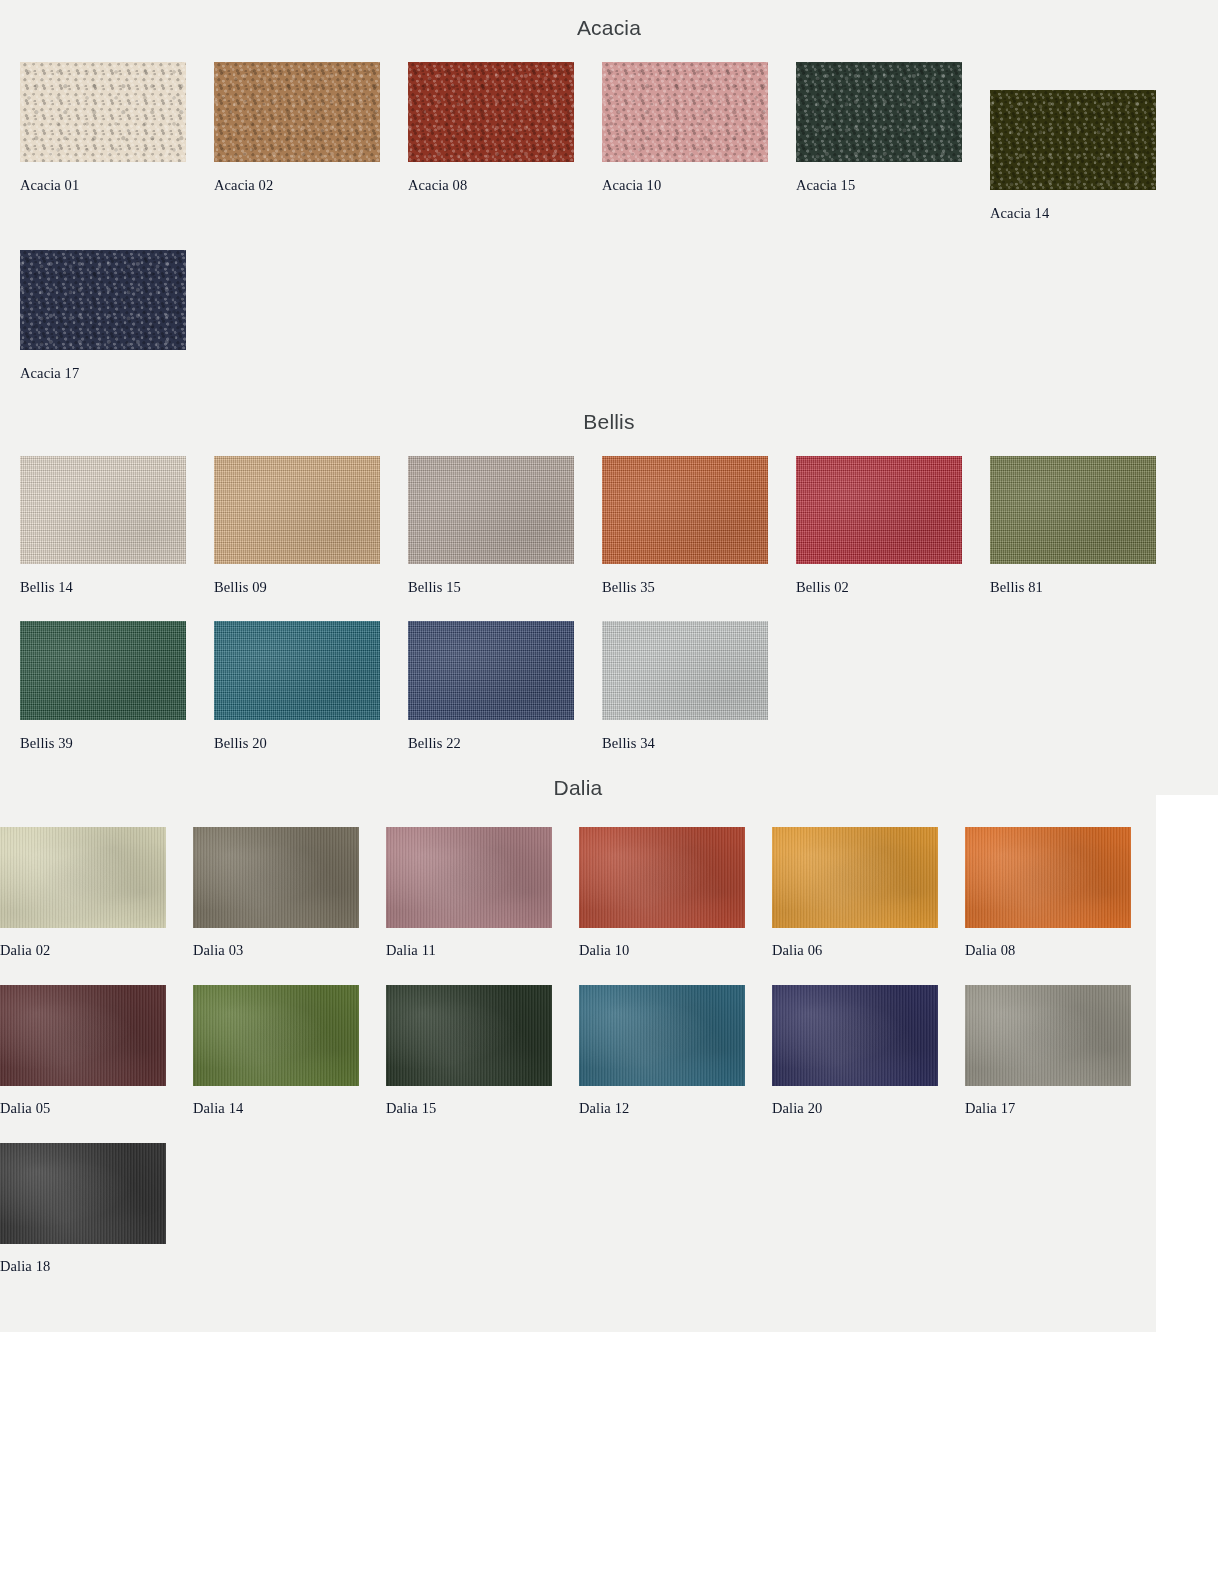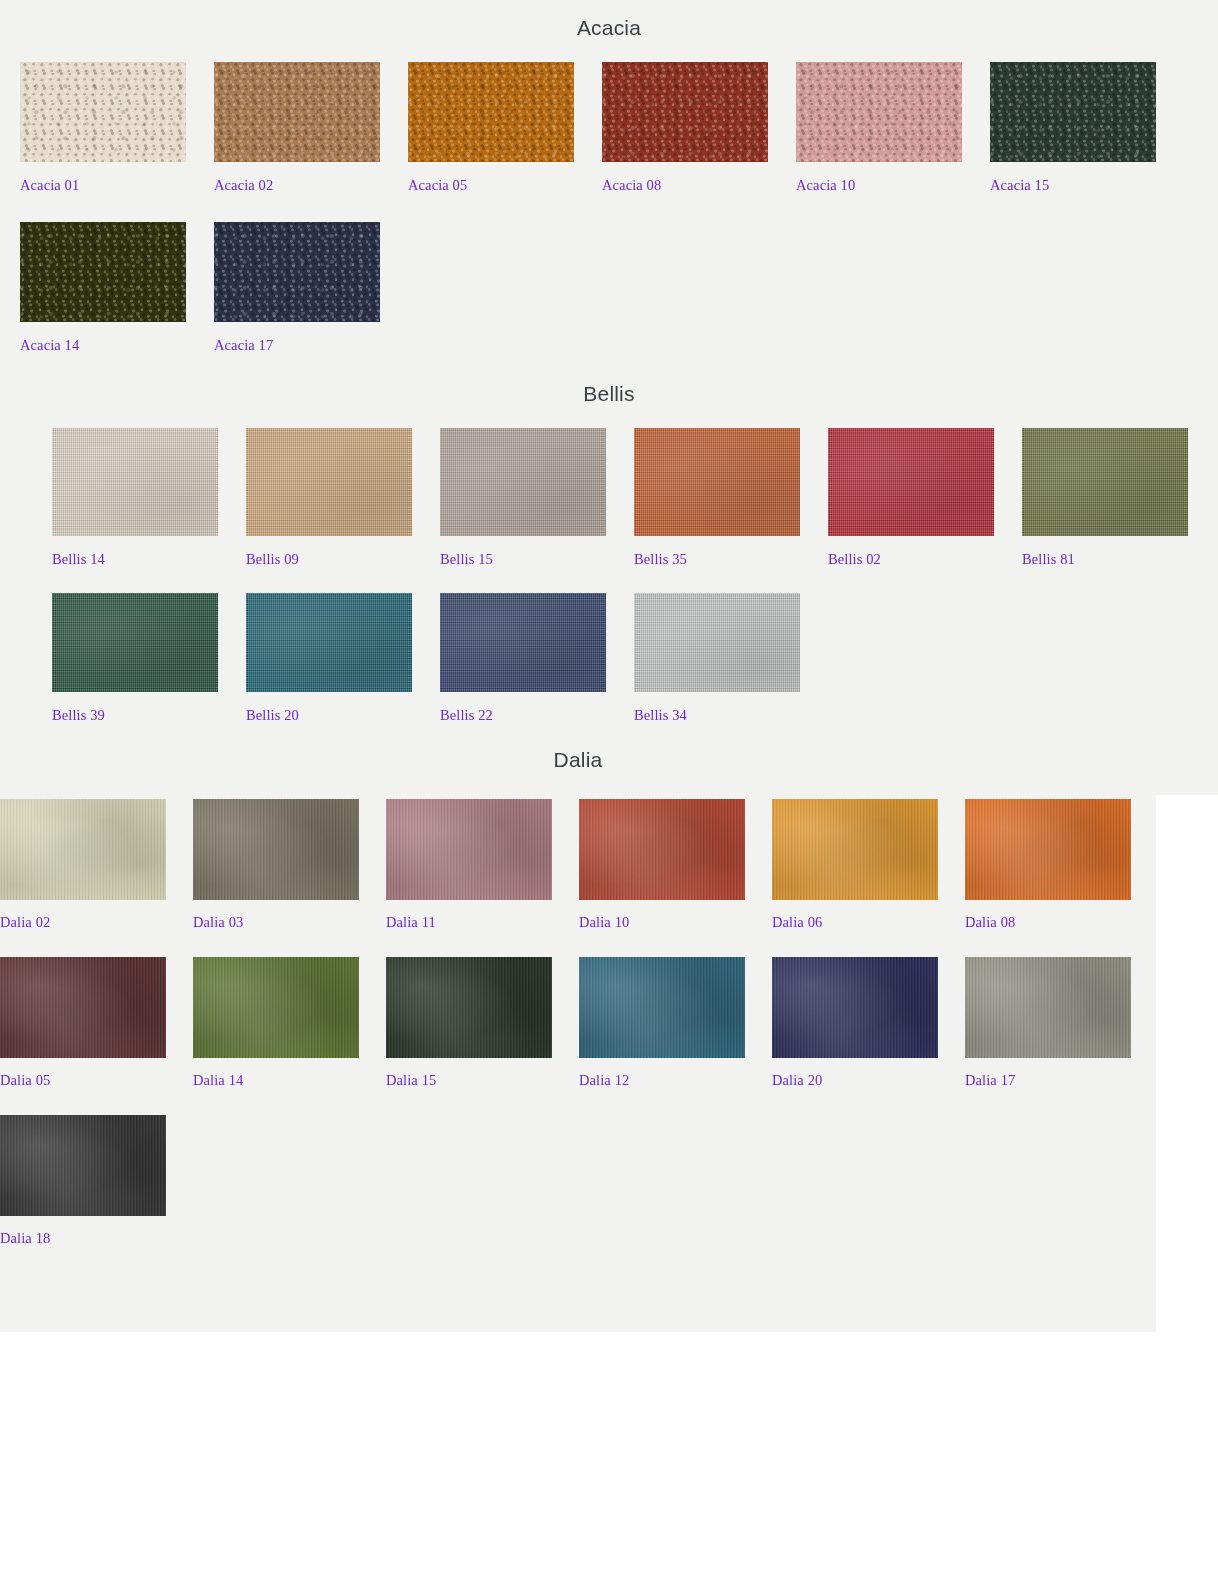--- a/index.html
+++ b/index.html
@@ -76,21 +76,21 @@
   .swatch-chip {
     width: 100%;
     height: 100px;
     position: relative;
     overflow: hidden;
     background-repeat: repeat;
   }
   .swatch-label {
     font-family: "Liberation Serif", serif;
     font-size: 14.5px;
-    color: #6d28d9;
+    color: #0f172a;
     letter-spacing: 0.1px;
     white-space: nowrap;
   }
 
   
   .grid-a .swatch-card {
     width: 194px;
     margin-right: 0;
   }
   .grid-a {
@@ -218,24 +218,20 @@
         <div class="swatch-card">
           <div class="swatch-chip tex-boucle" style="background-color:#e6dbca;"></div>
           <div class="swatch-label">Acacia 01</div>
         </div>
 
         <div class="swatch-card">
           <div class="swatch-chip tex-boucle" style="background-color:#a87b52;"></div>
           <div class="swatch-label">Acacia 02</div>
         </div>
 
-        <div class="swatch-card">
-          <div class="swatch-chip tex-boucle" style="background-color:#b56a12;"></div>
-          <div class="swatch-label">Acacia 05</div>
-        </div>
 
         <div class="swatch-card">
           <div class="swatch-chip tex-boucle" style="background-color:#8e3323;"></div>
           <div class="swatch-label">Acacia 08</div>
         </div>
 
         <div class="swatch-card">
           <div class="swatch-chip tex-boucle" style="background-color:#d19b99;"></div>
           <div class="swatch-label">Acacia 10</div>
         </div>
@@ -254,21 +250,21 @@
           <div class="swatch-chip tex-boucle" style="background-color:#2b3148;"></div>
           <div class="swatch-label">Acacia 17</div>
         </div>
 
       </div>
     </section>
 
     <section class="collection" style="padding-top:28px;">
       <h2 class="collection-title">Bellis</h2>
 
-      <div class="swatch-grid grid-a" style="margin-top:22px;margin-left:32px;">
+      <div class="swatch-grid grid-a" style="margin-top:22px;">
 
         <div class="swatch-card">
           <div class="swatch-chip tex-weave" style="background-color:#e2d6c7; height:108px;"></div>
           <div class="swatch-label">Bellis 14</div>
         </div>
 
         <div class="swatch-card">
           <div class="swatch-chip tex-weave" style="background-color:#d4ab7d; height:108px;"></div>
           <div class="swatch-label">Bellis 09</div>
         </div>

